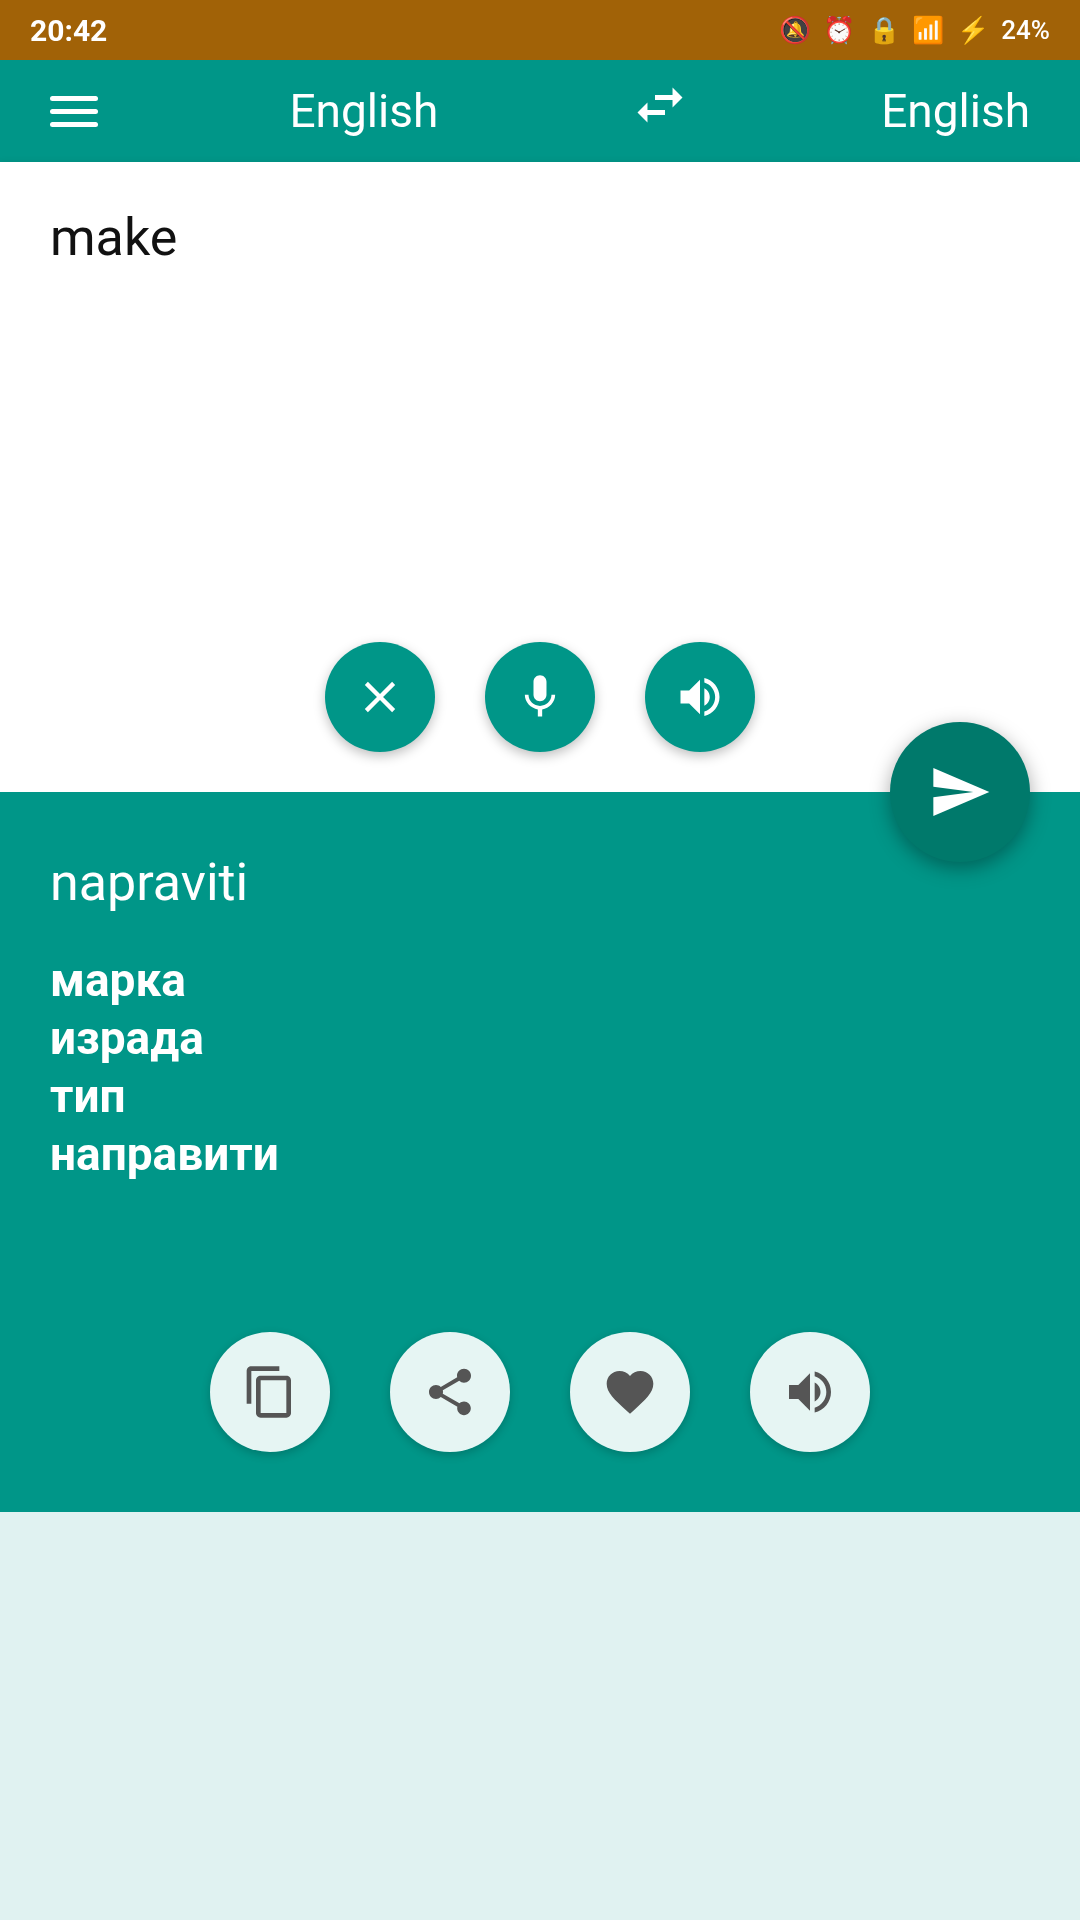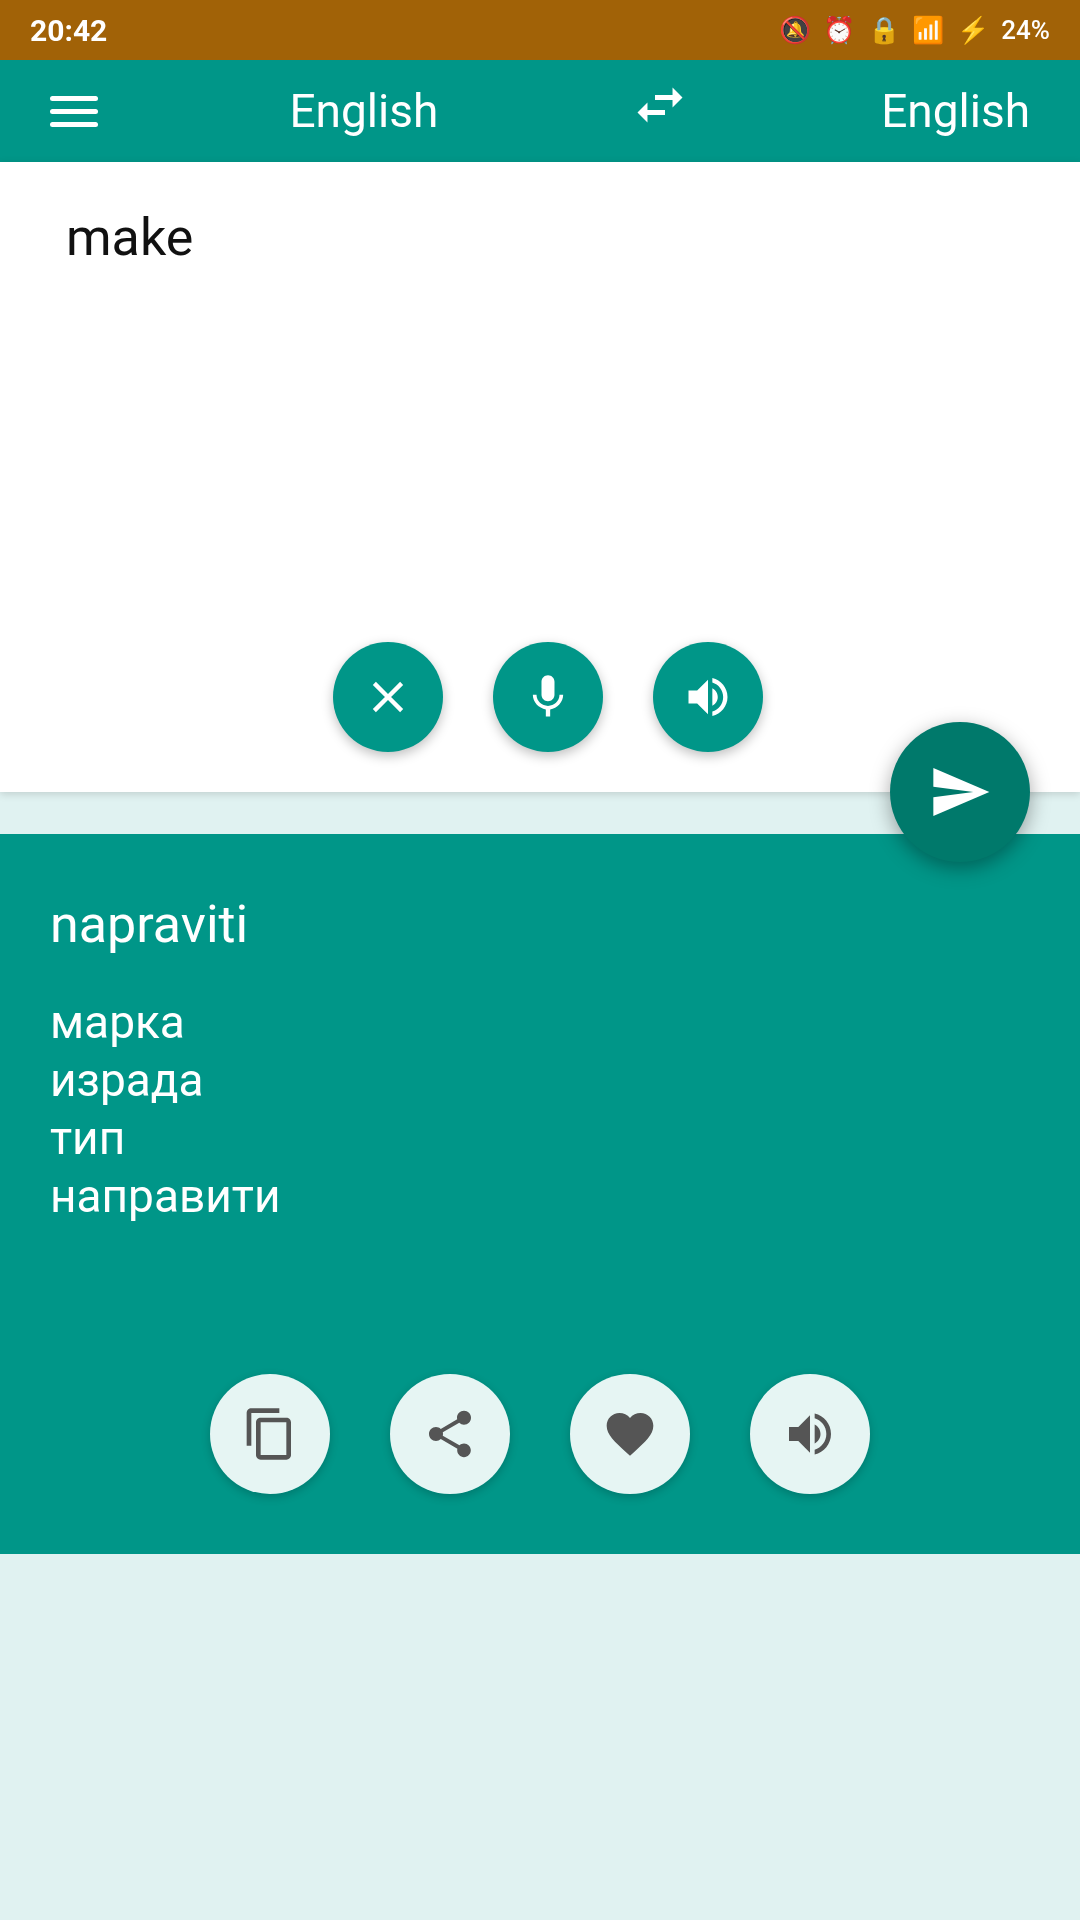--- a/index.html
+++ b/index.html
@@ -74,21 +74,21 @@
     .header-swap {
       color: #fff;
       font-size: 52px;
       cursor: pointer;
     }
 
     
     .input-area {
       width: 100%;
       background: #fff;
-      padding: 40px 50px 30px 66px;
+      padding: 40px 50px 30px 50px;
       min-height: 600px;
       position: relative;
       box-shadow: 0 2px 8px rgba(0,0,0,0.15);
     }
 
     .input-text {
       font-size: 52px;
       color: #111;
       line-height: 1.4;
       min-height: 420px;
@@ -144,40 +144,39 @@
       fill: #fff;
     }
 
     
     .output-area {
       width: 100%;
       background: #009688;
       padding: 60px 50px 40px 50px;
       min-height: 720px;
       position: relative;
-      margin-top: 42px;
     }
 
     .output-main {
       font-size: 52px;
       color: #fff;
       font-weight: 400;
       margin-bottom: 40px;
     }
 
     .output-alts {
       display: flex;
       flex-direction: column;
       gap: 4px;
     }
 
     .output-alt {
       font-size: 46px;
       color: #fff;
-      font-weight: 400;
+      font-weight: 700;
     }
 
     
     .bottom-actions {
       display: flex;
       justify-content: center;
       gap: 60px;
       padding: 40px 0 30px 0;
       position: absolute;
       bottom: 30px;

